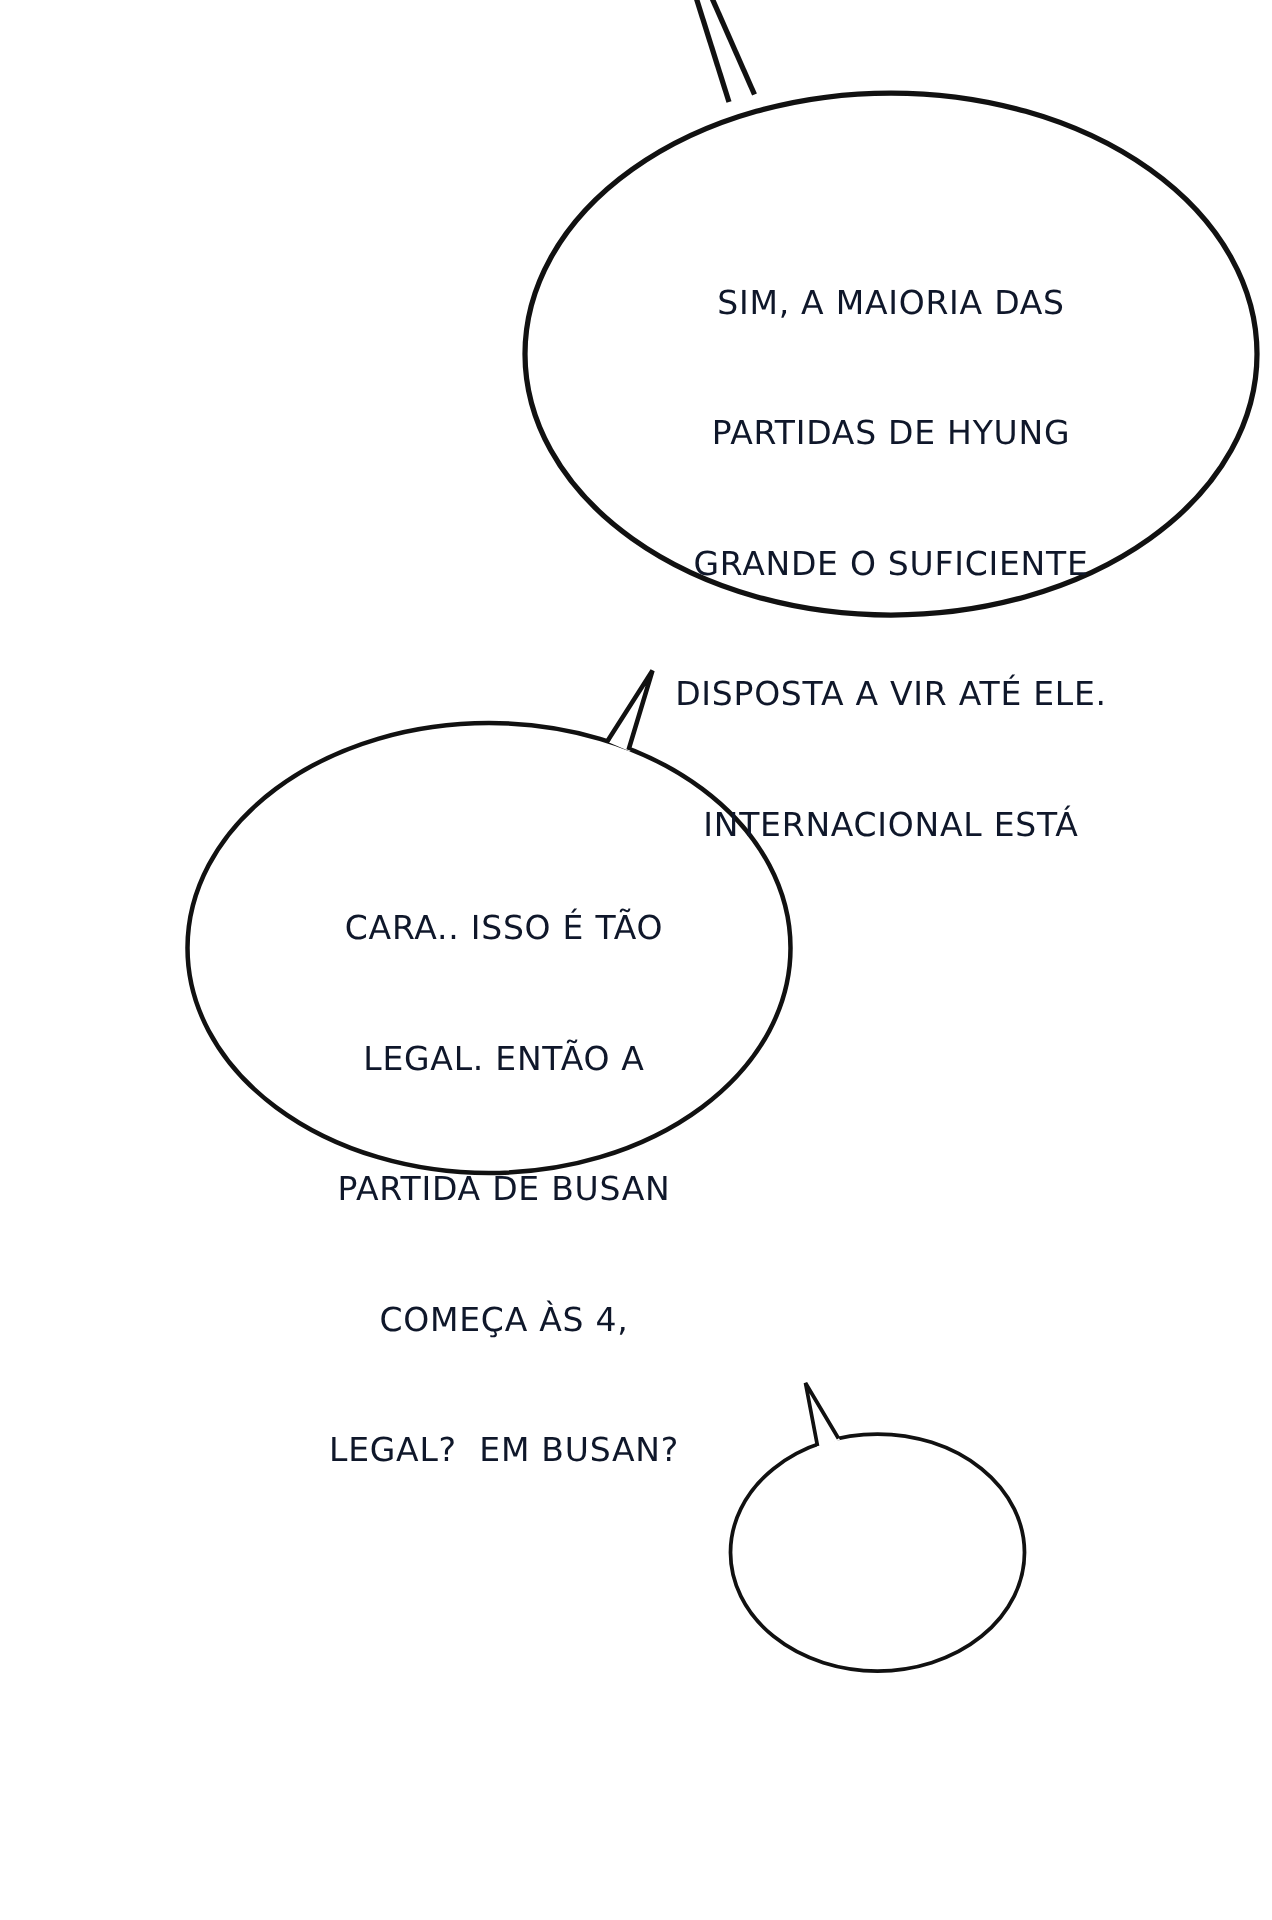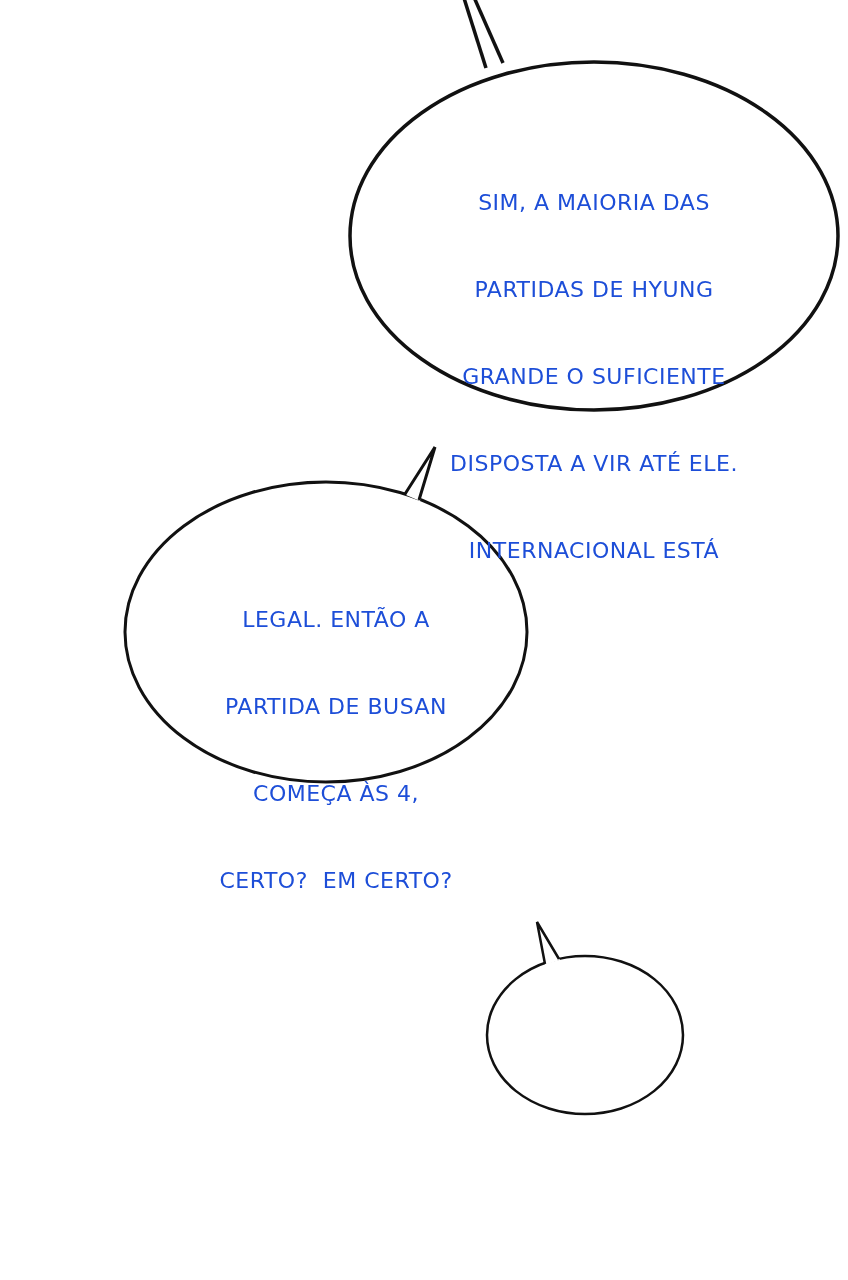--- a/index.html
+++ b/index.html
@@ -24,21 +24,21 @@
     svg.bubbles {
       position: absolute;
       left: 0;
       top: 0;
       width: 848px;
       height: 1280px;
     }
     .bubble-text {
       position: absolute;
       text-align: center;
-      color: #1d4ed8;
+      color: #0f172a;
       font-family: "DejaVu Sans", sans-serif;
       font-size: 22px;
       line-height: 29px;
       letter-spacing: 0.5px;
       white-space: pre;
     }
     .bubble-text .line {
       display: block;
     }
     #text-1 {
@@ -87,20 +87,21 @@
 
   <div class="bubble-text" id="text-1">
     <span class="line">SIM, A MAIORIA DAS</span>
     <span class="line">PARTIDAS DE HYUNG</span>
     <span class="line">GRANDE O SUFICIENTE</span>
     <span class="line">DISPOSTA A VIR ATÉ ELE.</span>
     <span class="line">INTERNACIONAL ESTÁ</span>
   </div>
 
   <div class="bubble-text" id="text-2">
+    <span class="line">CARA.. ISSO É TÃO</span>
     <span class="line">LEGAL. ENTÃO A</span>
     <span class="line">PARTIDA DE BUSAN</span>
     <span class="line">COMEÇA ÀS 4,</span>
-    <span class="line">CERTO?  EM CERTO?</span>
+    <span class="line">LEGAL?  EM BUSAN?</span>
   </div>
 
 
 </div>
 
 </body></html>

